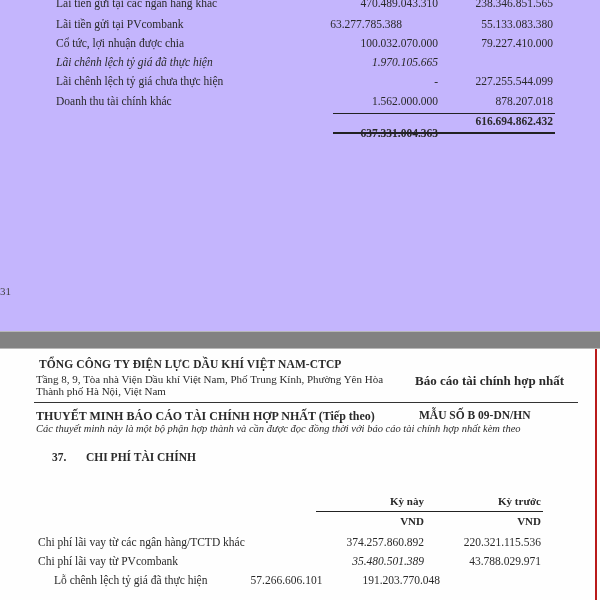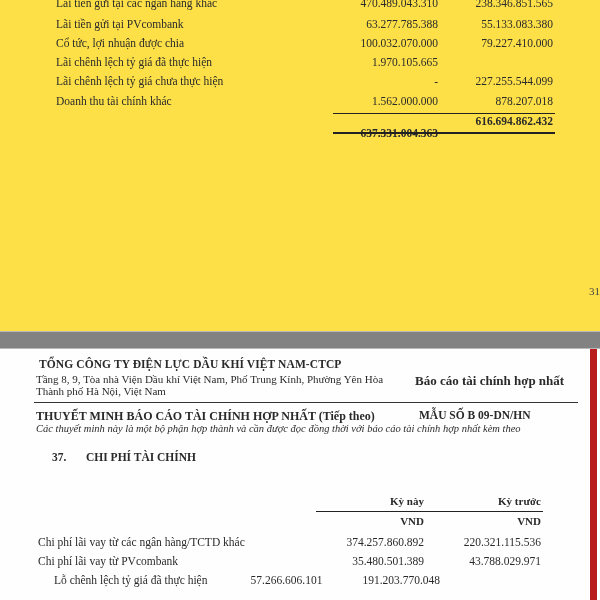--- a/index.html
+++ b/index.html
@@ -2,35 +2,35 @@
 <html><head>
   <meta charset="utf-8">
   <style>
     html, body { margin: 0; padding: 0; }
     body {
       width: 600px; height: 600px; overflow: hidden; position: relative;
       background: #ffffff;
       font-family: "Liberation Serif", "DejaVu Serif", serif;
       color: #2a2a2a;
     }
-    .page1 { position: absolute; left: 0; top: 0; width: 600px; height: 331px; background: #fde047; }
+    .page1 { position: absolute; left: 0; top: 0; width: 600px; height: 331px; background: #c4b5fd; }
     .gap { position: absolute; left: 0; top: 331px; width: 600px; height: 18px; background: #828282; border-top: 1px solid #b8b8b8; border-bottom: 1px solid #b8b8b8; box-sizing: border-box; }
-    .page2 { position: absolute; left: 0; top: 349px; width: 597px; height: 251px; background: #fefefe; border-right: 7px solid #b91c1c; box-sizing: border-box; }
+    .page2 { position: absolute; left: 0; top: 349px; width: 597px; height: 251px; background: #fefefe; border-right: 2px solid #b91c1c; box-sizing: border-box; }
 
     .row { position: absolute; font-size: 11.5px; white-space: nowrap; }
     .lbl { position: absolute; }
     .num { position: absolute; text-align: right; }
 
     
     .p1 .lbl { left: 56px; }
     .p1 .n1 { right: 462px; }
 
     .hline { position: absolute; background: #222; }
 
-    .pagenum { position: absolute; left: 0; width: 600px; top: 285px; text-align: right; font-size: 11px; color: #444; }
+    .pagenum { position: absolute; left: 0; width: 600px; top: 285px; text-align: left; font-size: 11px; color: #444; }
 
     .company { position: absolute; left: 39px; top: 9px; font-weight: bold; font-size: 11.5px; letter-spacing: 0.1px; }
     .addr1 { position: absolute; left: 36px; top: 24px; font-size: 11px; }
     .addr2 { position: absolute; left: 36px; top: 36px; font-size: 11px; }
     .report-type { position: absolute; left: 415px; top: 24px; font-weight: bold; font-size: 13px; }
     .hdr-rule { position: absolute; left: 34px; top: 53px; width: 544px; height: 1px; background: #333; }
     .notes-title { position: absolute; left: 36px; top: 60px; font-weight: bold; font-size: 12px; }
     .form-no { position: absolute; left: 419px; top: 60px; font-weight: bold; font-size: 11.5px; }
     .notes-sub { position: absolute; left: 36px; top: 74px; font-style: italic; font-size: 10.5px; }
     .sec-no { position: absolute; left: 52px; top: 102px; font-weight: bold; font-size: 11.5px; }
@@ -49,31 +49,31 @@
     <span class="num n1" style="left:auto; right:auto; position:absolute; left:0; width:138px; margin-left:0;"></span>
   </div>
 
   <div class="row" style="top:-3px; left:0; width:600px; height:16px;">
     <span class="num" style="left:0; width:438px;">470.489.043.310</span>
     <span class="num" style="left:0; width:553px;">238.346.851.565</span>
   </div>
 
   <div class="row" style="top:18px; left:0; width:600px; height:16px;">
     <span class="lbl">Lãi tiền gửi tại PVcombank</span>
-    <span class="num" style="left:0; width:438px;">63.277.785.388</span>
+    <span class="num" style="left:0; width:402px;">63.277.785.388</span>
     <span class="num" style="left:0; width:553px;">55.133.083.380</span>
   </div>
 
   <div class="row" style="top:37px; left:0; width:600px; height:16px;">
     <span class="lbl">Cổ tức, lợi nhuận được chia</span>
     <span class="num" style="left:0; width:438px;">100.032.070.000</span>
     <span class="num" style="left:0; width:553px;">79.227.410.000</span>
   </div>
 
-  <div class="row" style="top:56px; left:0; width:600px; height:16px;">
+  <div class="row" style="top:56px; left:0; width:600px; height:16px;font-style:italic;">
     <span class="lbl">Lãi chênh lệch tỷ giá đã thực hiện</span>
     <span class="num" style="left:0; width:438px;">1.970.105.665</span>
   </div>
 
   <div class="row" style="top:75px; left:0; width:600px; height:16px;">
     <span class="lbl">Lãi chênh lệch tỷ giá chưa thực hiện</span>
     <span class="num" style="left:0; width:438px;">-</span>
     <span class="num" style="left:0; width:553px;">227.255.544.099</span>
   </div>
 
@@ -115,21 +115,21 @@
   <div class="colhdr" style="left:0; width:424px; top:166px;">VND</div>
   <div class="colhdr" style="left:0; width:541px; top:166px;">VND</div>
 
   <div class="row" style="top:187px; left:0; width:597px; height:16px;">
     <span class="lbl">Chi phí lãi vay từ các ngân hàng/TCTD khác</span>
     <span class="num" style="left:0; width:424px;">374.257.860.892</span>
     <span class="num" style="left:0; width:541px;">220.321.115.536</span>
   </div>
   <div class="row" style="top:206px; left:0; width:597px; height:16px;">
     <span class="lbl">Chi phí lãi vay từ PVcombank</span>
-    <span class="num" style="left:0; width:424px;">35.480.501.389</span>
+    <span class="num" style="left:0; width:424px;font-style:italic;">35.480.501.389</span>
     <span class="num" style="left:0; width:541px;">43.788.029.971</span>
   </div>
   <div class="row" style="top:225px; left:0; width:597px; height:16px;margin-left:16px;">
     <span class="lbl">Lỗ chênh lệch tỷ giá đã thực hiện</span>
     <span class="num" style="left:0; width:424px;">191.203.770.048</span>
     <span class="num" style="left:0; width:541px;text-align:center;">57.266.606.101</span>
   </div>
 
   <div class="row cut" style="top:245px; left:0; width:597px; height:6px; overflow:hidden;">
     <span class="lbl" style="top:0;">​</span>

